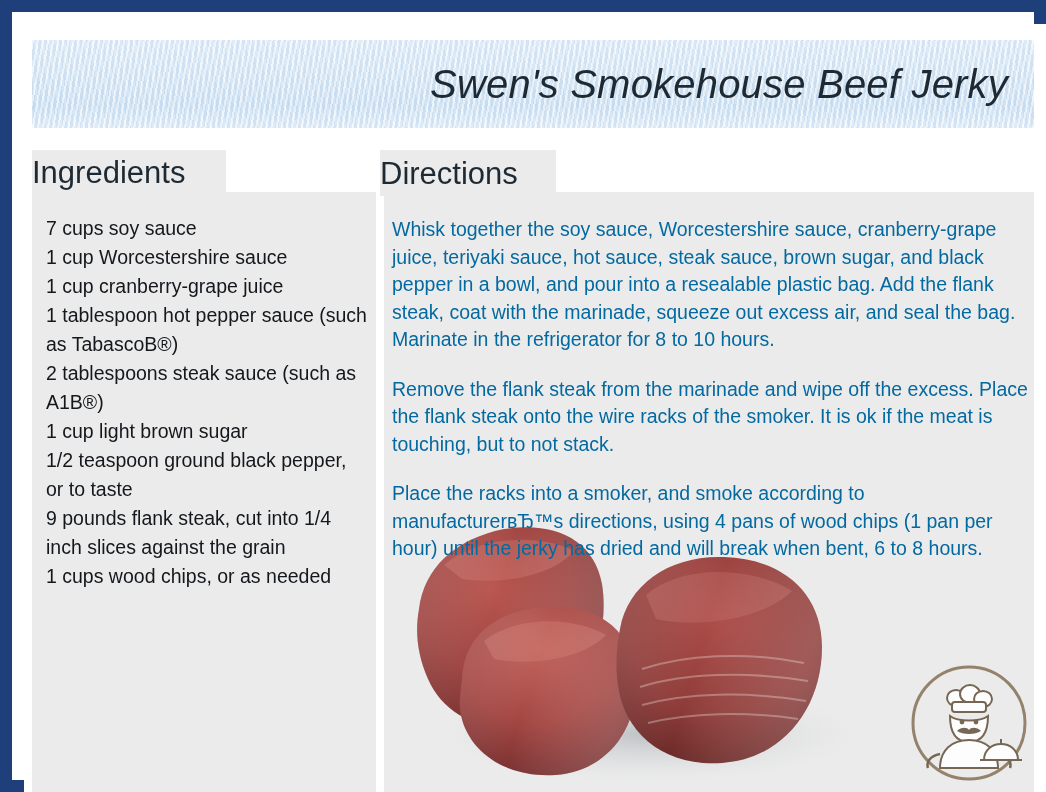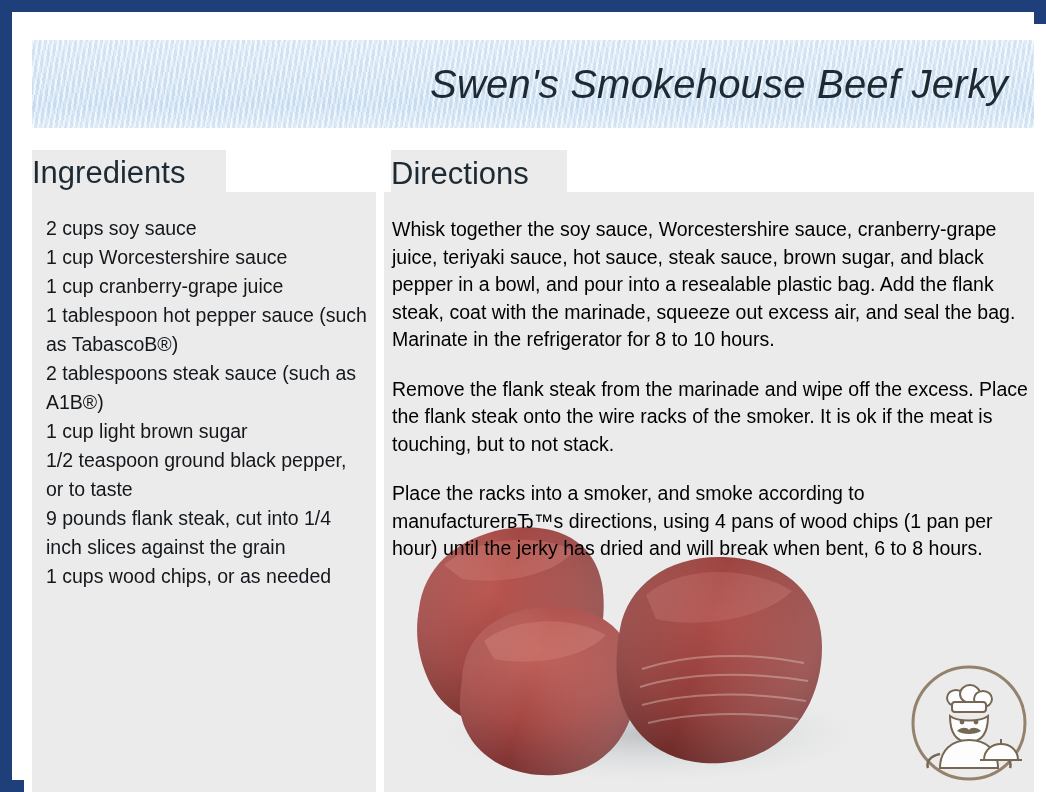--- a/index.html
+++ b/index.html
@@ -87,21 +87,21 @@
     align-items: center;
     box-sizing: border-box;
   }
   .heading-left {
     left: 8px;
     top: 126px;
     width: 194px;
     height: 44px;
   }
   .heading-right {
-    left: 367px;
+    left: 356px;
     top: 126px;
     width: 176px;
     height: 46px;
   }
   .heading-text {
     font-size: 31px;
     color: #1e2a33;
     line-height: 1;
     white-space: nowrap;
   }
@@ -128,21 +128,21 @@
   }
   .ingredients .line { white-space: normal; }
 
   .directions {
     position: absolute;
     left: 368px;
     top: 192px;
     width: 648px;
     font-size: 19.5px;
     line-height: 27.5px;
-    color: #000000;
+    color: #0369a1;
   }
   .directions p {
     margin: 0 0 22px 0;
   }
   .directions p:last-child { margin-bottom: 0; }
 
   
   .chef-logo {
     position: absolute;
     right: 18px;
@@ -223,21 +223,21 @@
             <path d="M256,308 C300,294 362,292 424,302"></path>
             <path d="M258,326 C302,314 362,312 422,322"></path>
             <path d="M264,344 C306,334 360,332 414,340"></path>
           </g>
           <path d="M236,250 C244,205 286,176 340,178 C400,180 438,215 438,268 C438,330 398,380 338,384 C280,388 240,354 234,306 C231,286 233,266 236,250 Z" fill="url(#fib)"></path>
         </g>
       </svg>
     </div>
 
     <div class="ingredients">
-      <div class="line">2 cups soy sauce</div>
+      <div class="line">7 cups soy sauce</div>
       <div class="line">1 cup Worcestershire sauce</div>
       <div class="line">1 cup cranberry-grape juice</div>
       <div class="line">1 tablespoon hot pepper sauce (such as TabascoВ®)</div>
       <div class="line">2 tablespoons steak sauce (such as A1В®)</div>
       <div class="line">1 cup light brown sugar</div>
       <div class="line">1/2 teaspoon ground black pepper, or to taste</div>
       <div class="line">9 pounds flank steak, cut into 1/4 inch slices against the grain</div>
       <div class="line">1 cups wood chips, or as needed</div>
     </div>
 

